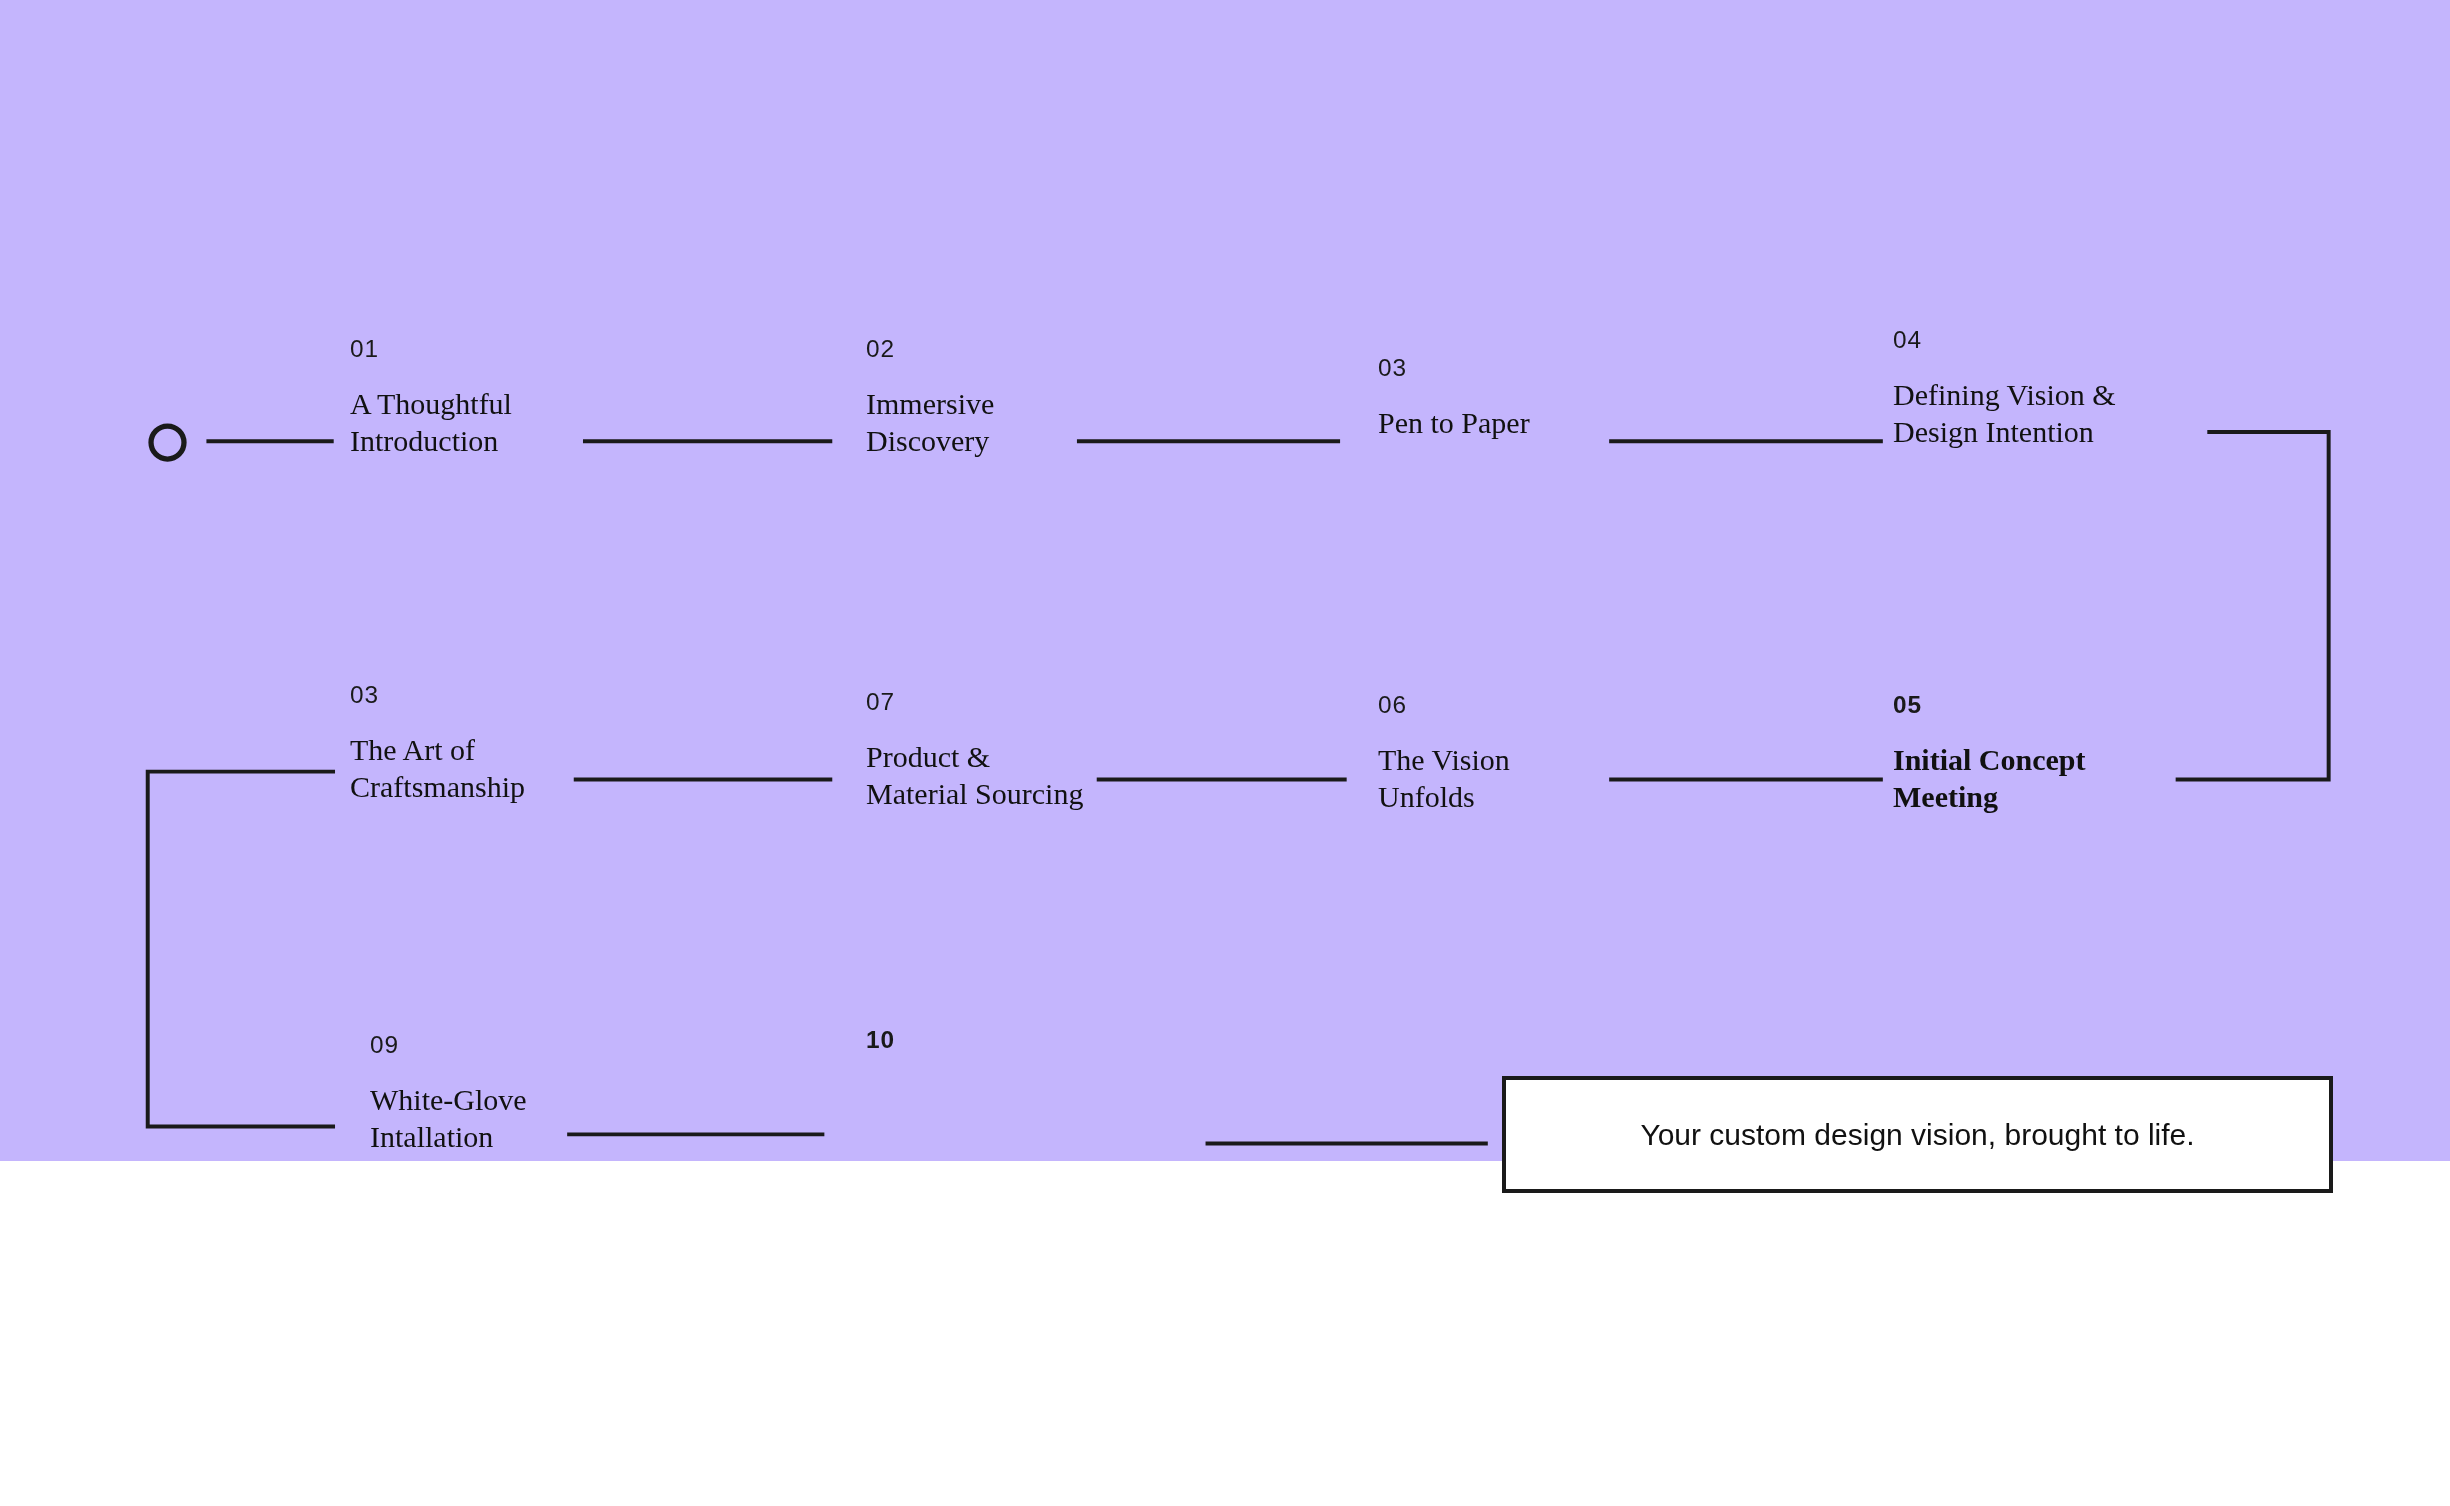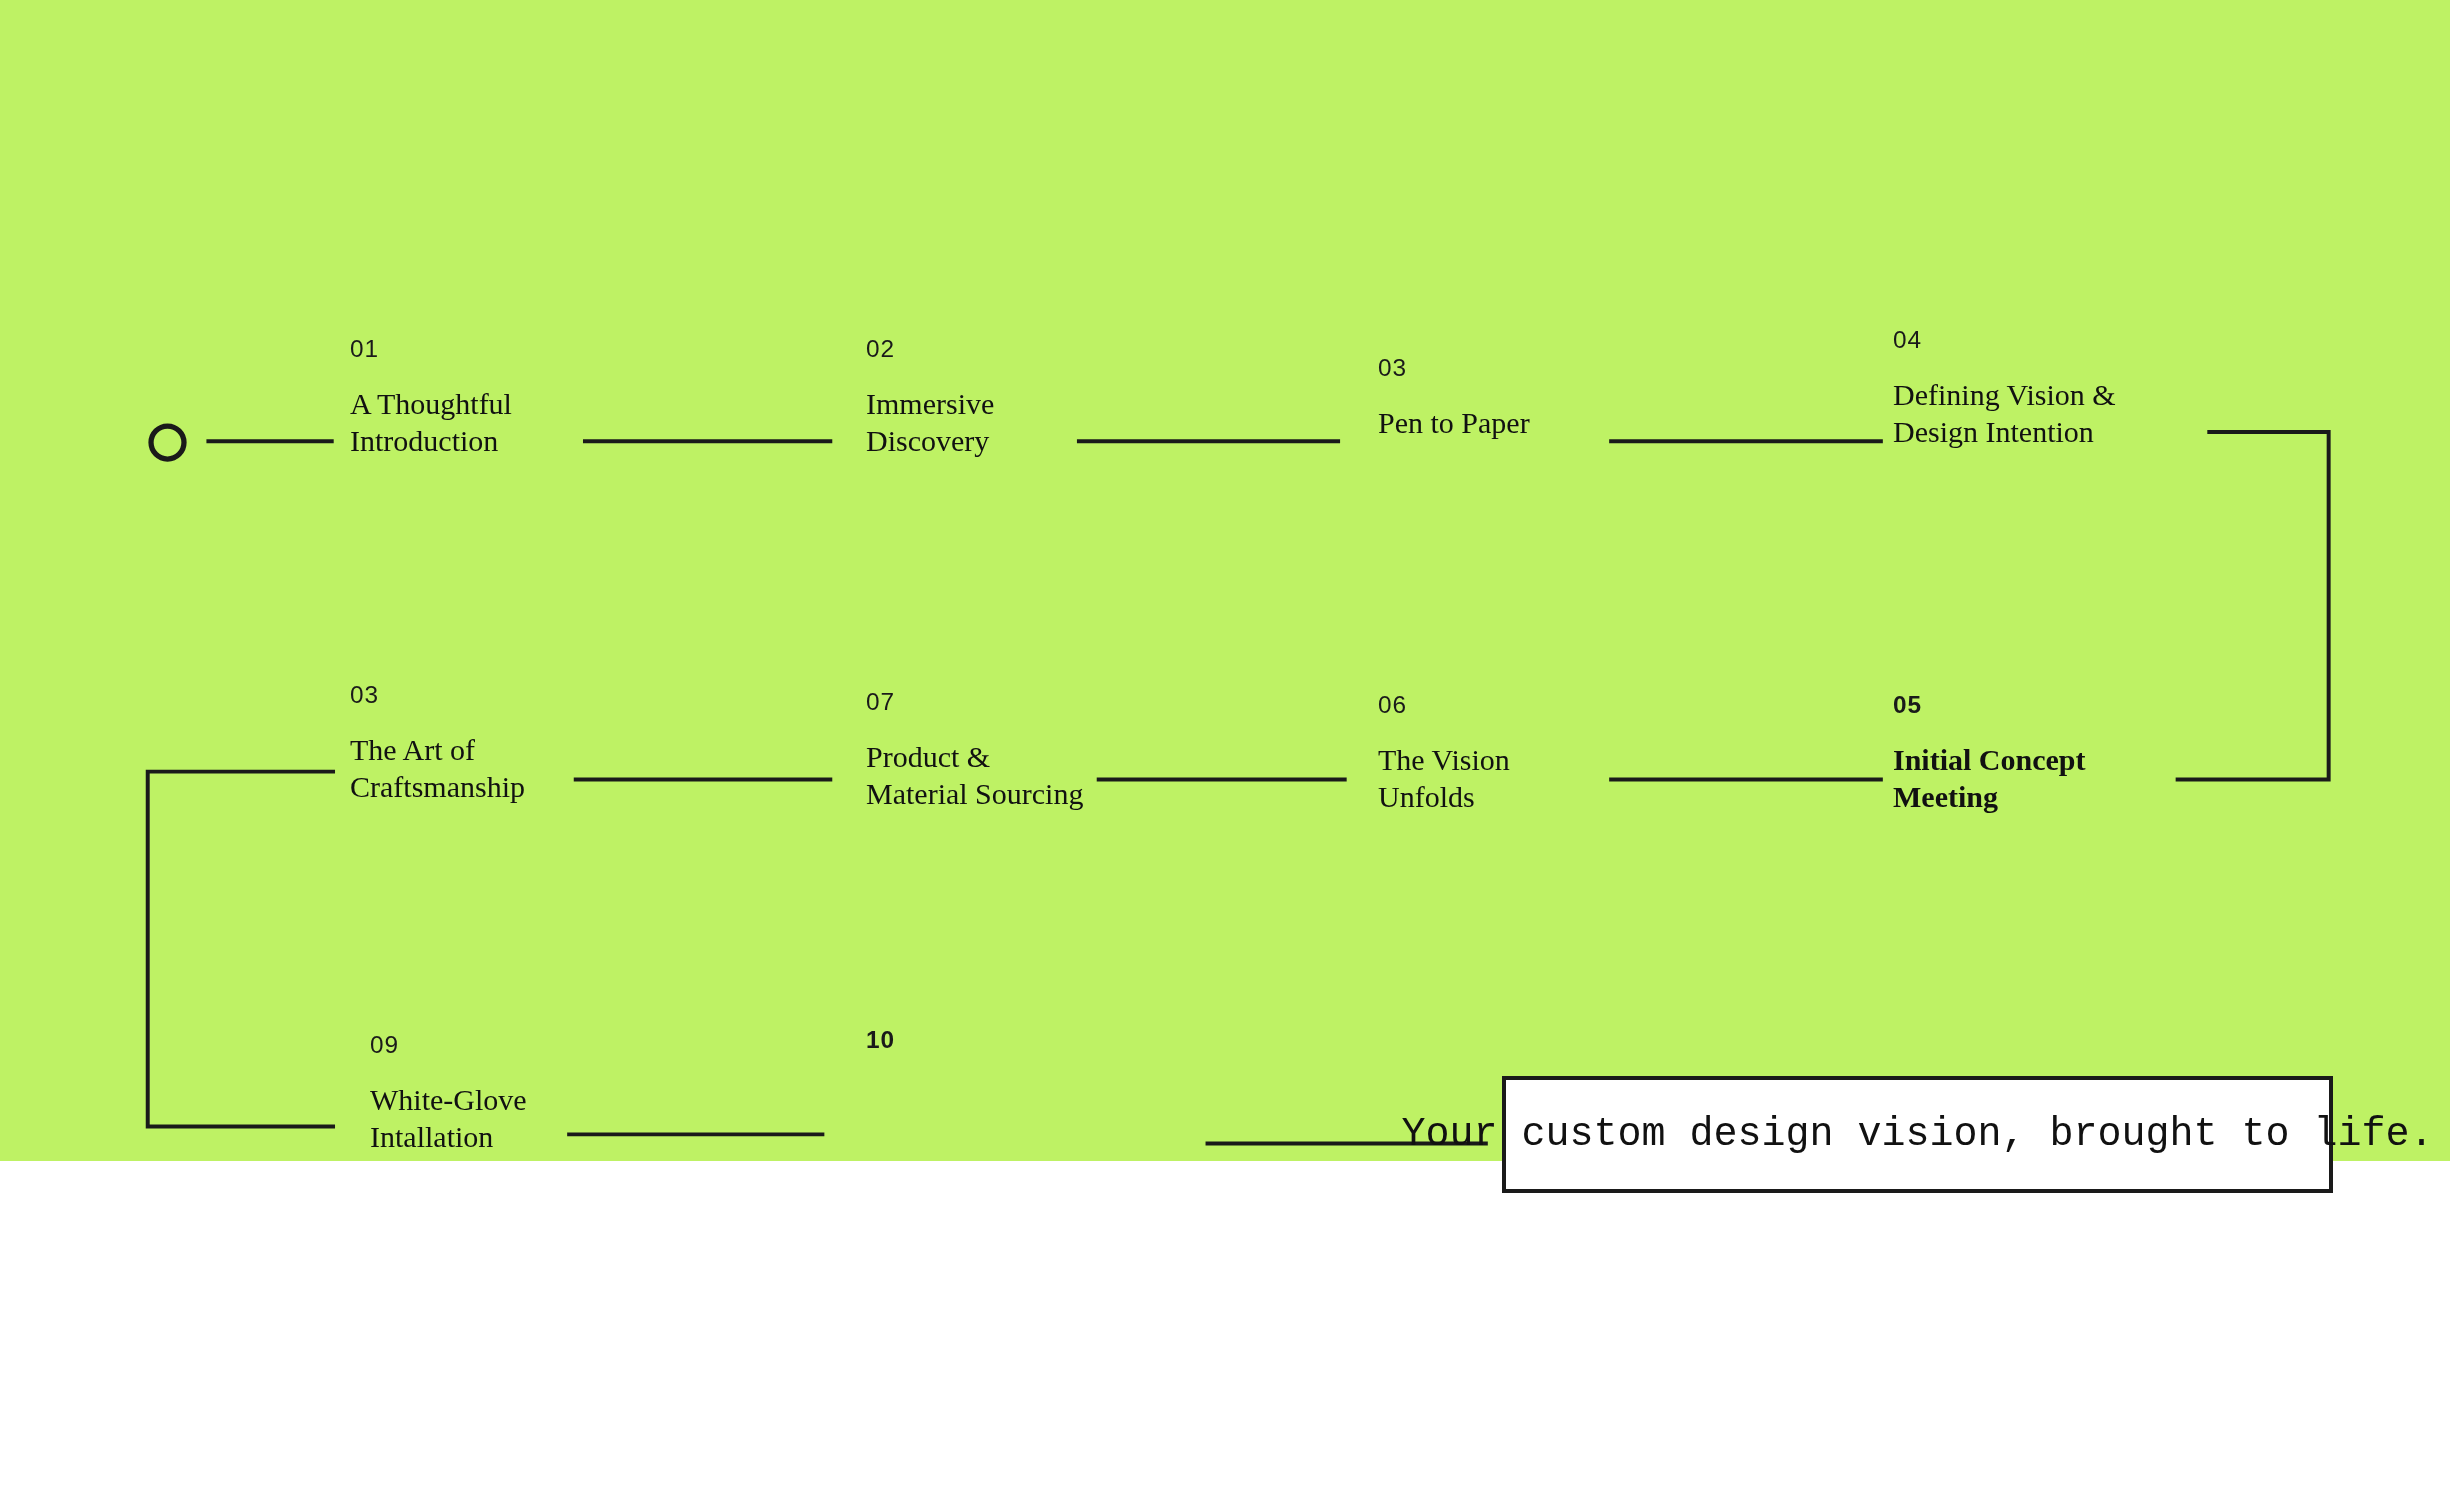--- a/index.html
+++ b/index.html
@@ -11,21 +11,21 @@
   body {
     width: 2450px;
     height: 1507px;
     overflow: hidden;
     font-family: "Liberation Serif", serif;
   }
   #stage {
     position: relative;
     width: 2450px;
     height: 1161px;
-    background: #bef264;
+    background: #c4b5fd;
   }
   #wires {
     position: absolute;
     left: 0;
     top: 0;
     width: 2450px;
     height: 1507px;
   }
   .step {
     position: absolute;
@@ -51,22 +51,22 @@
   .callout {
     position: absolute;
     box-sizing: border-box;
     border: 4px solid #1a1a1a;
     background: #ffffff;
     display: flex;
     align-items: center;
     justify-content: center;
   }
   .callout-text {
-    font-family: Liberation Mono, monospace;
-    font-size: 40px;
+    font-family: Liberation Sans, sans-serif;
+    font-size: 30px;
     color: #111111;
     line-height: 1.2;
     white-space: nowrap;
     text-align: center;
   }
 </style>
 </head>
 <body>
 
 <div id="stage">

